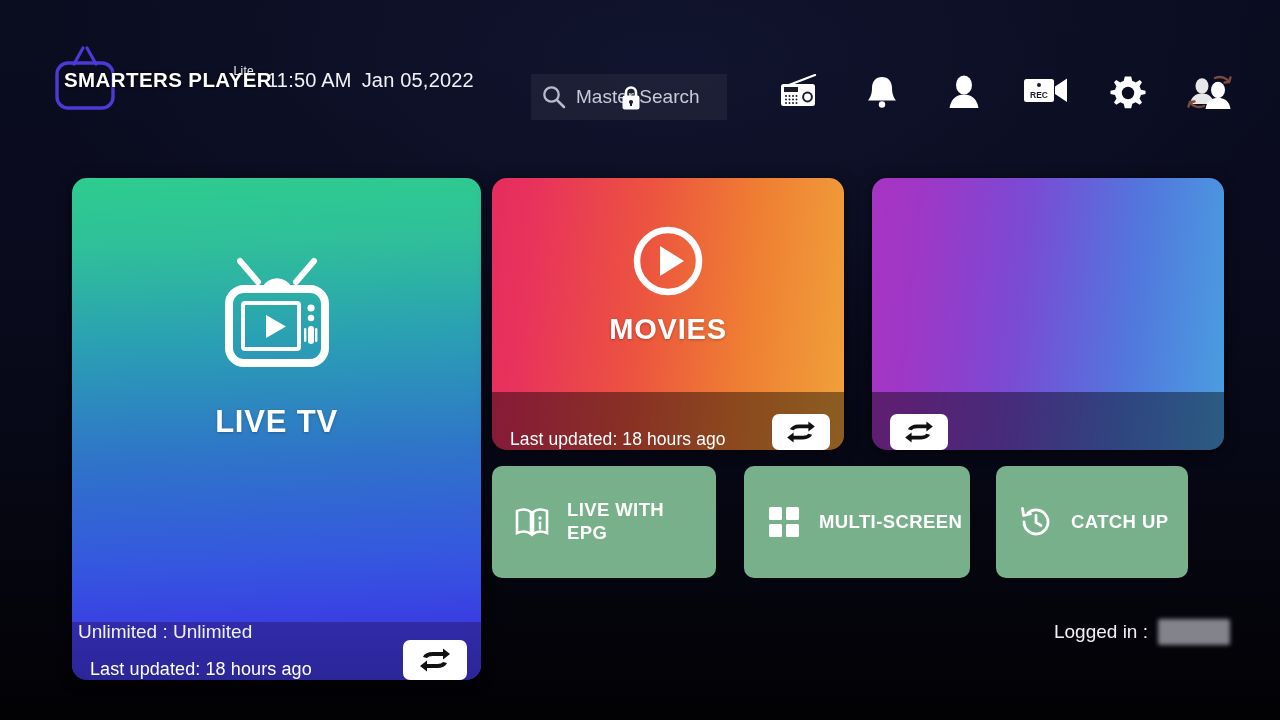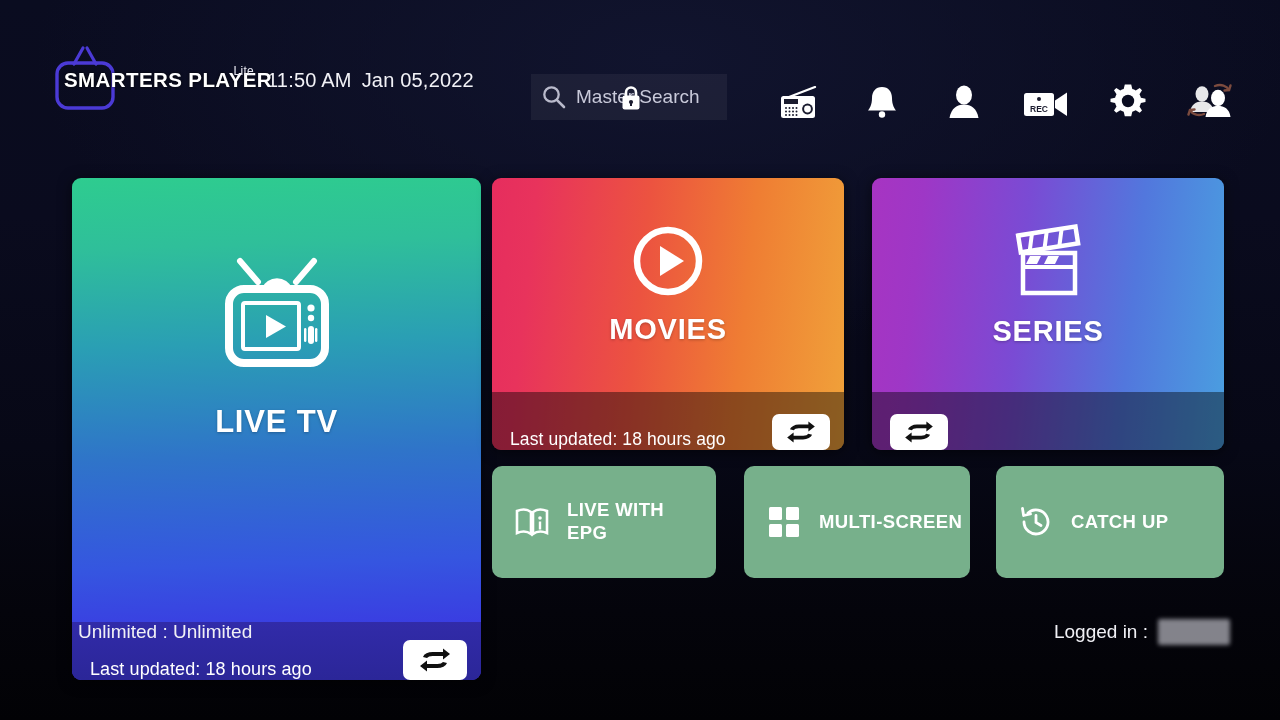--- a/index.html
+++ b/index.html
@@ -113,36 +113,36 @@
     width: 460px;
     height: 48px;
     display: flex;
     align-items: center;
     justify-content: space-between;
   }
   .hicon {
     width: 50px;
     height: 46px;
     display: flex;
-    align-items: flex-end;
+    align-items: flex-start;
     justify-content: center;
   }
 
   
   .main {
     position: absolute;
     left: 56px;
     top: 178px;
     width: 1168px;
     height: 398px;
   }
 
   .card {
     position: absolute;
-    border-radius: 9px;
+    border-radius: 15px;
     overflow: hidden;
     box-shadow: 0 2px 14px rgba(0,0,0,0.55);
   }
 
   .card-live {
     left: 16px; top: 0;
     width: 409px; height: 502px;
     background: linear-gradient(178deg, #2ecc8f 0%, #2fbf9a 14%, #2a9fb4 33%, #2f74c9 55%, #3556e0 76%, #3b37e2 92%, #3a2fd8 100%);
   }
   .card-movies {
@@ -221,21 +221,21 @@
     position: absolute;
     height: 112px;
     border-radius: 10px;
     background: #77b08b;
     display: flex;
     align-items: center;
     padding-left: 22px;
   }
   .tile-epg   { left: 436px; top: 288px; width: 224px; }
   .tile-multi { left: 688px; top: 288px; width: 226px; }
-  .tile-catch { left: 940px; top: 288px; width: 228px; }
+  .tile-catch { left: 940px; top: 288px; width: 192px; }
 
   .tile-icon {
     width: 36px;
     height: 36px;
     flex: none;
     display: flex;
     align-items: center;
     justify-content: center;
   }
   .tile-label {
@@ -440,33 +440,20 @@
         <div class="refresh-btn">
           <svg width="32" height="24" viewBox="0 0 34 26">
             <path d="M5 10 a10 6.2 0 0 1 10 -5 L25 5 L25 1.5 L32 7 L25 12.5 L25 9 L15 9 a6 3 0 0 0 -6 2 Z" fill="#111111"></path>
             <path d="M29 16 a10 6.2 0 0 1 -10 5 L9 21 L9 24.5 L2 19 L9 13.5 L9 17 L19 17 a6 3 0 0 0 6 -2 Z" fill="#111111"></path>
           </svg>
         </div>
       </div>
     </div>
 
     <div class="card card-series">
-      <div class="card-body">
-        <svg class="card-icon" width="80" height="76" viewBox="0 0 80 76">
-          <g transform="rotate(-9 40 22)">
-            <rect x="12" y="8" width="58" height="17" fill="none" stroke="#ffffff" stroke-width="4.5"></rect>
-            <path d="M26 8 L21 25 M41 8 L36 25 M56 8 L51 25" stroke="#ffffff" stroke-width="4"></path>
-          </g>
-          <rect x="15" y="30" width="52" height="40" fill="none" stroke="#ffffff" stroke-width="4.5"></rect>
-          <line x1="15" y1="44" x2="67" y2="44" stroke="#ffffff" stroke-width="4"></line>
-          <path d="M22 33 L33 33 L29 41 L18 41 Z" fill="#ffffff"></path>
-          <path d="M40 33 L51 33 L47 41 L36 41 Z" fill="#ffffff"></path>
-        </svg>
-        <div class="card-title">SERIES</div>
-      </div>
       <div class="card-footer">
         <div class="refresh-btn">
           <svg width="32" height="24" viewBox="0 0 34 26">
             <path d="M5 10 a10 6.2 0 0 1 10 -5 L25 5 L25 1.5 L32 7 L25 12.5 L25 9 L15 9 a6 3 0 0 0 -6 2 Z" fill="#111111"></path>
             <path d="M29 16 a10 6.2 0 0 1 -10 5 L9 21 L9 24.5 L2 19 L9 13.5 L9 17 L19 17 a6 3 0 0 0 6 -2 Z" fill="#111111"></path>
           </svg>
         </div>
       </div>
     </div>
 

